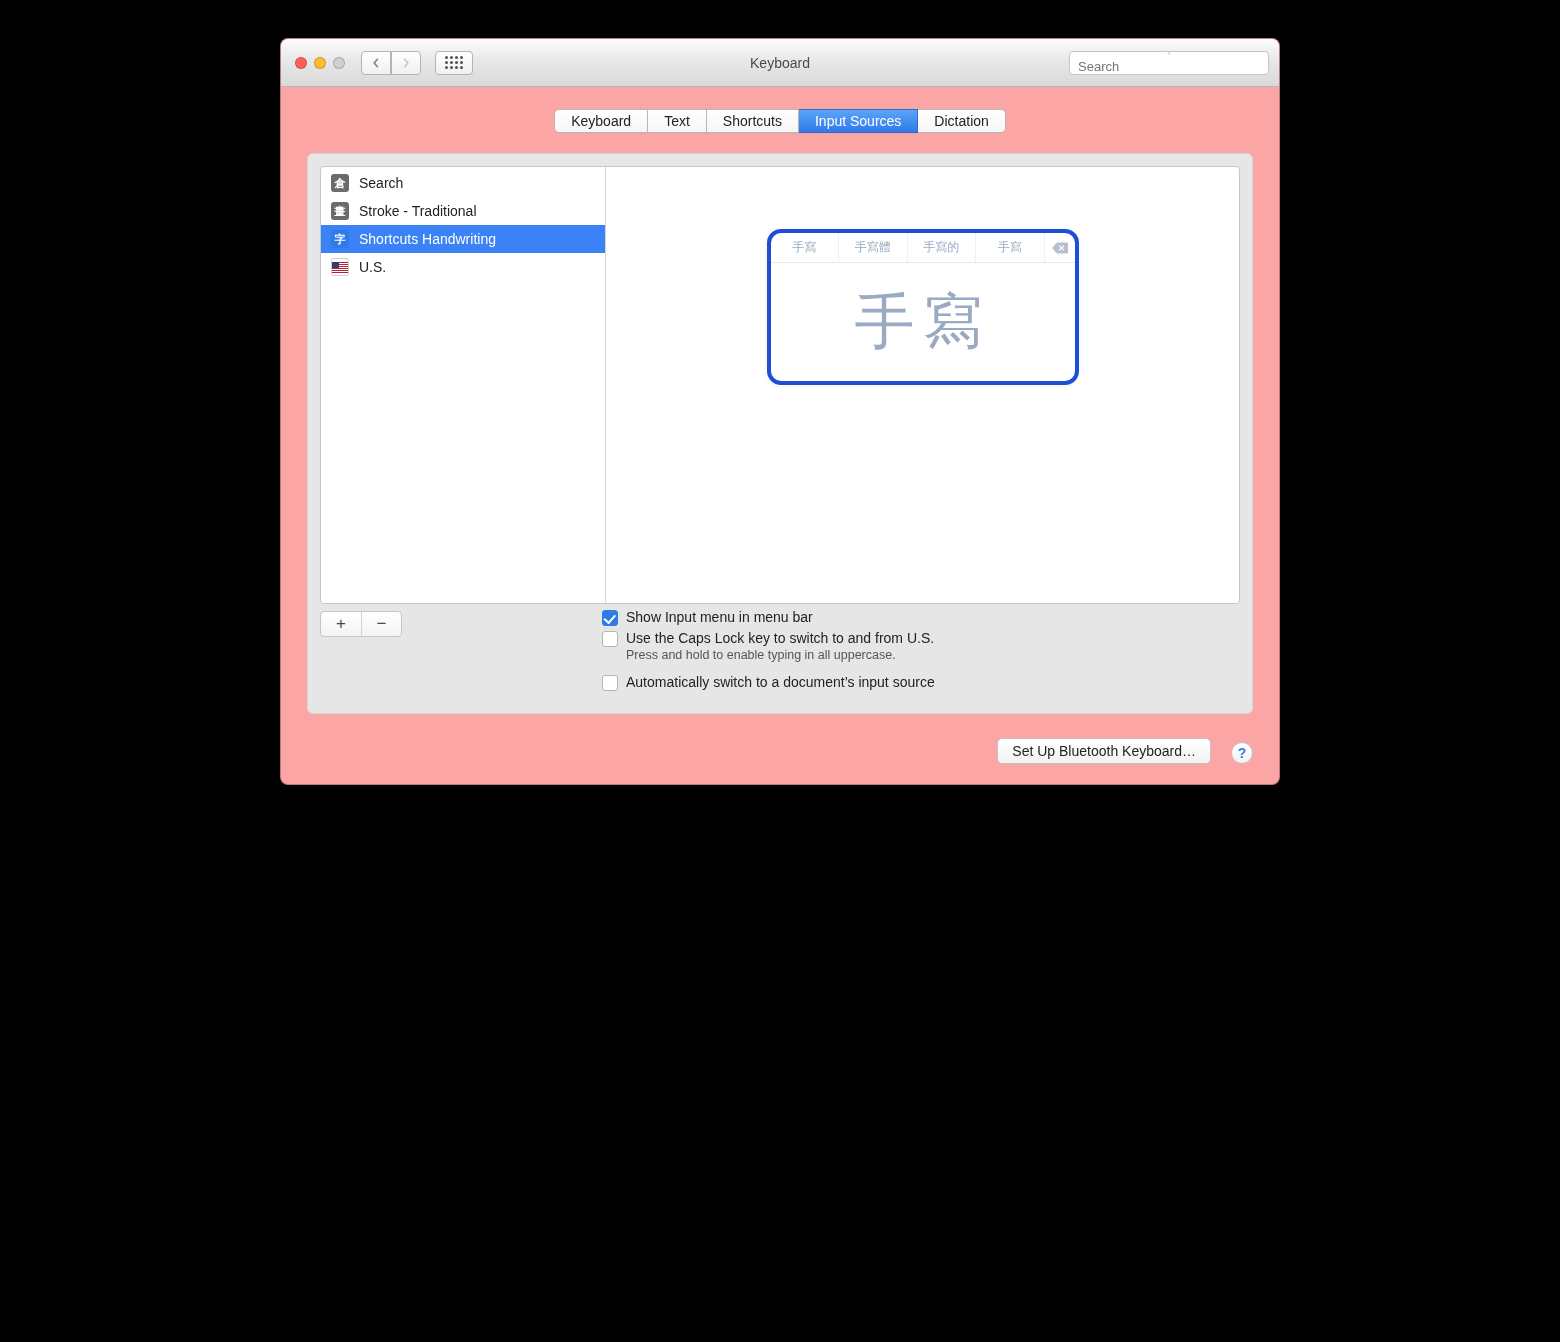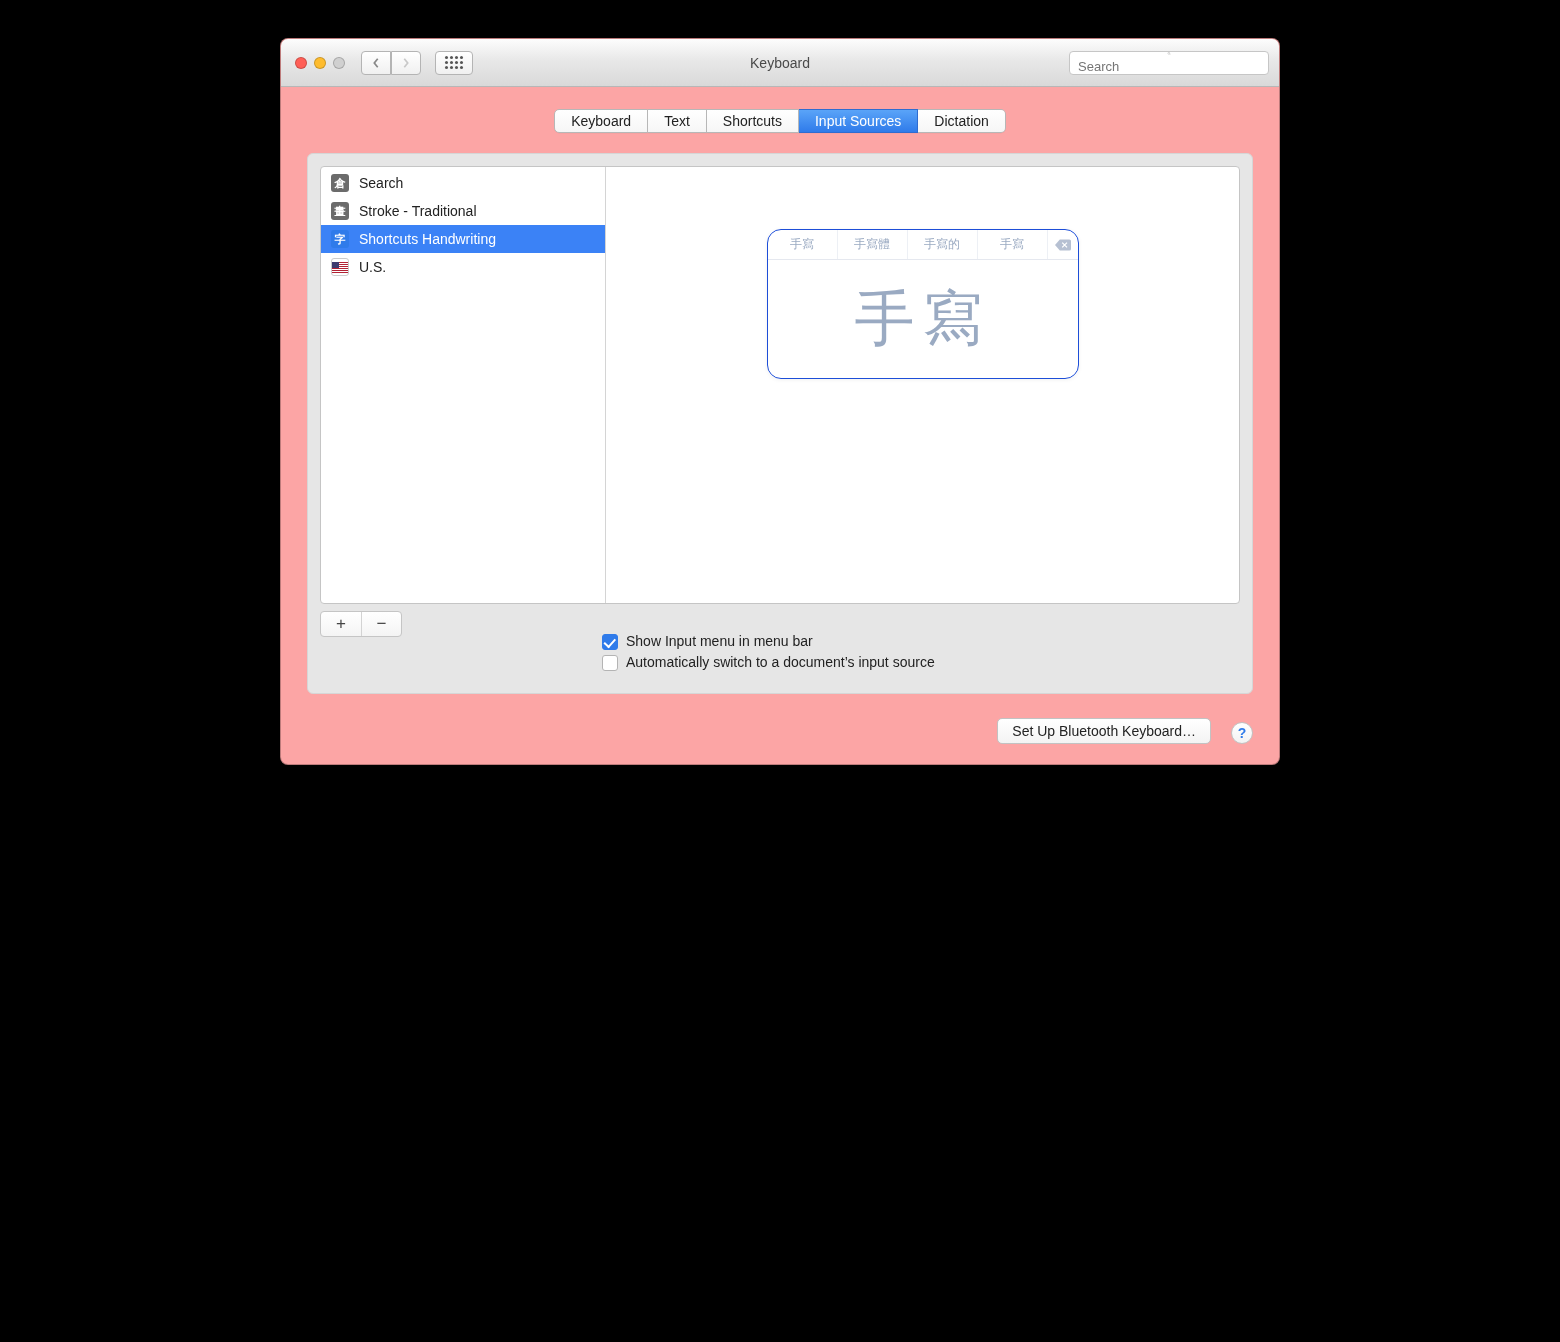--- a/index.html
+++ b/index.html
@@ -131,21 +131,21 @@
   .icon.flag{background:#fff; border:1px solid #ccc; padding:0}
   .icon.flag svg{width:16px;height:11px}
   .srcitem.selected{ background:#3b82f6; color:#fff;}
   .preview{
     flex:1;
     display:flex; align-items:flex-start; justify-content:center;
     padding-top: 62px;
   }
   .hwcard{
     width: 312px;
-    border: 1px solid #1d4ed8;
+    border: 4px solid #1d4ed8;
     border-radius: 14px;
     box-shadow: 0 1px 4px rgba(0,0,0,0.06);
     overflow:hidden;
   }
   .hwtop{
     display:flex;
     border-bottom: 1px solid #e5e8ef;
   }
   .hwcand{
     flex:1;
@@ -179,21 +179,21 @@
     background:linear-gradient(#fff,#f4f4f4);
     height: 26px;
     margin-top:8px;
   }
   .arbtn{
     width:40px;
     display:flex;align-items:center;justify-content:center;
     font-size:17px;color:#444;
   }
   .arbtn + .arbtn{ border-left:1px solid #d3d3d3;}
-  .opts{ margin-left: 200px; padding-top: 6px; margin-top: 24px; }
+  .opts{ margin-left: 200px; padding-top: 6px; }
   .opt{ display:flex; align-items:flex-start; gap:8px; margin-bottom:4px; font-size:14px;}
   .opt .sub{ font-size:12.5px; color:#555; margin-top:2px; margin-bottom:8px;}
   .chk{
     width:16px;height:16px;border-radius:3px;border:1px solid #b4b4b4;background:#fff;
     display:flex;align-items:center;justify-content:center;flex-shrink:0;margin-top:1px;
   }
   .chk.checked{ background:#2f7bea;border-color:#2f7bea;}
   .chk.checked::after{content:"";width:9px;height:5px;border:2px solid #fff;border-top:0;border-right:0;transform:rotate(-48deg) translate(0,-1px)}
   .footer{
     display:flex; justify-content:flex-end; align-items:flex-end;
@@ -341,20 +341,27 @@
           <div class="arbtn">−</div>
         </div>
 
         <div class="opts">
           <div class="opt">
             <span class="chk checked"></span>
             <span>Show Input menu in menu bar</span>
           </div>
           <div class="opt">
             <span class="chk"></span>
+            <div>
+              <div>Use the Caps Lock key to switch to and from U.S.</div>
+              <div class="sub">Press and hold to enable typing in all uppercase.</div>
+            </div>
+          </div>
+          <div class="opt">
+            <span class="chk"></span>
             <span>Automatically switch to a document’s input source</span>
           </div>
         </div>
       </div>
 
     </div>
 
     <div class="footer">
       <div class="mbtn">Set Up Bluetooth Keyboard…</div>
       <div class="help">?</div>

